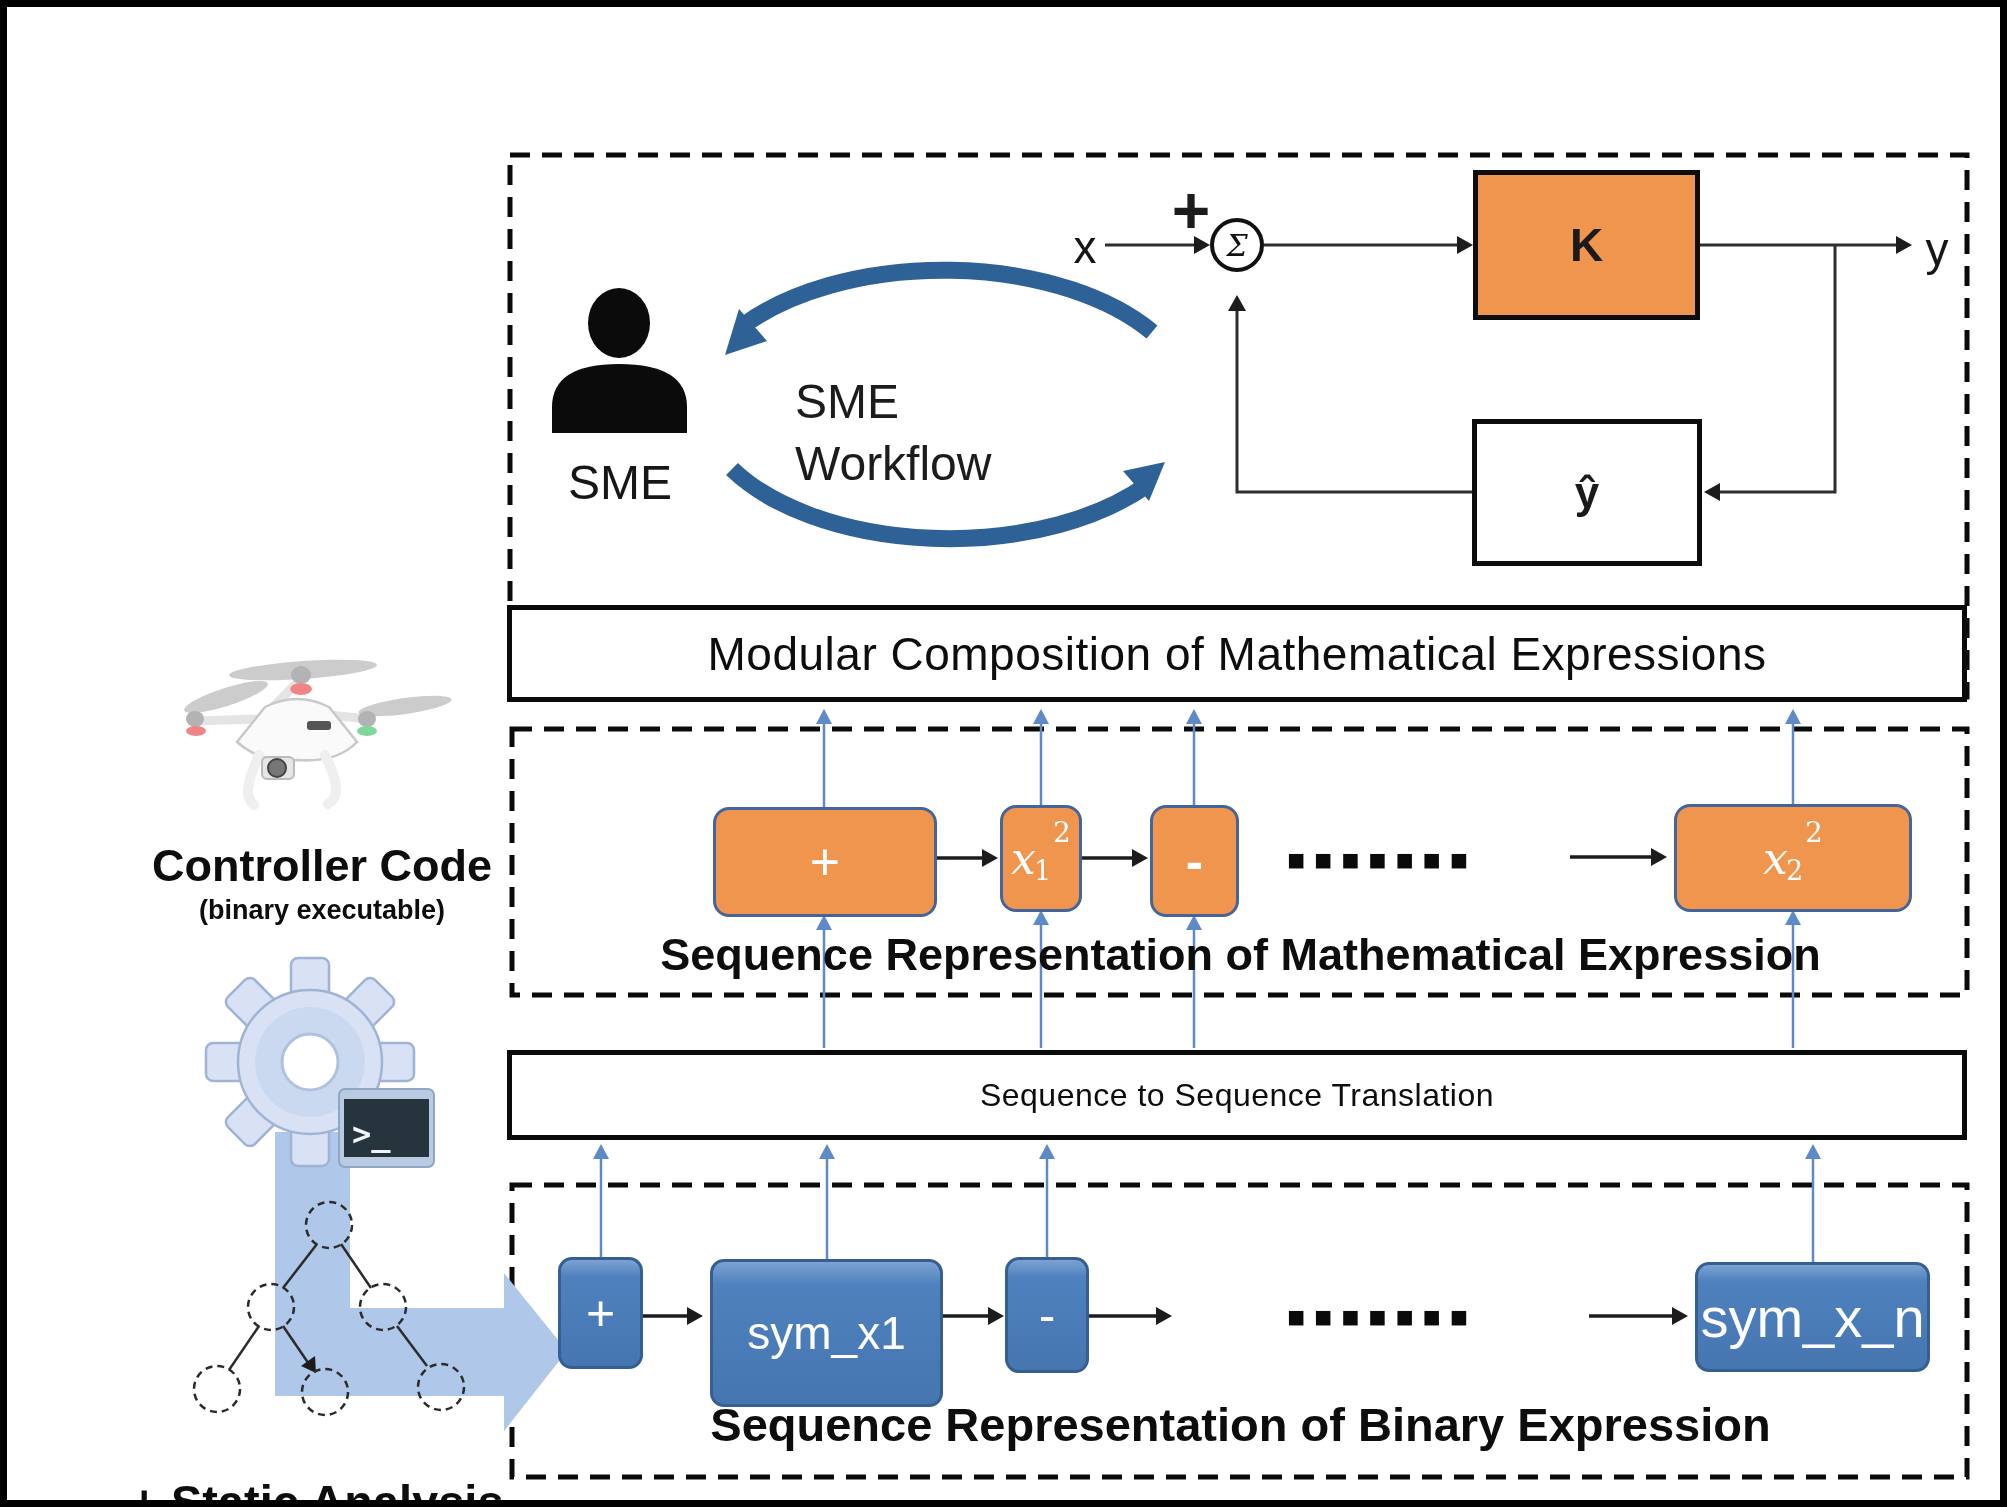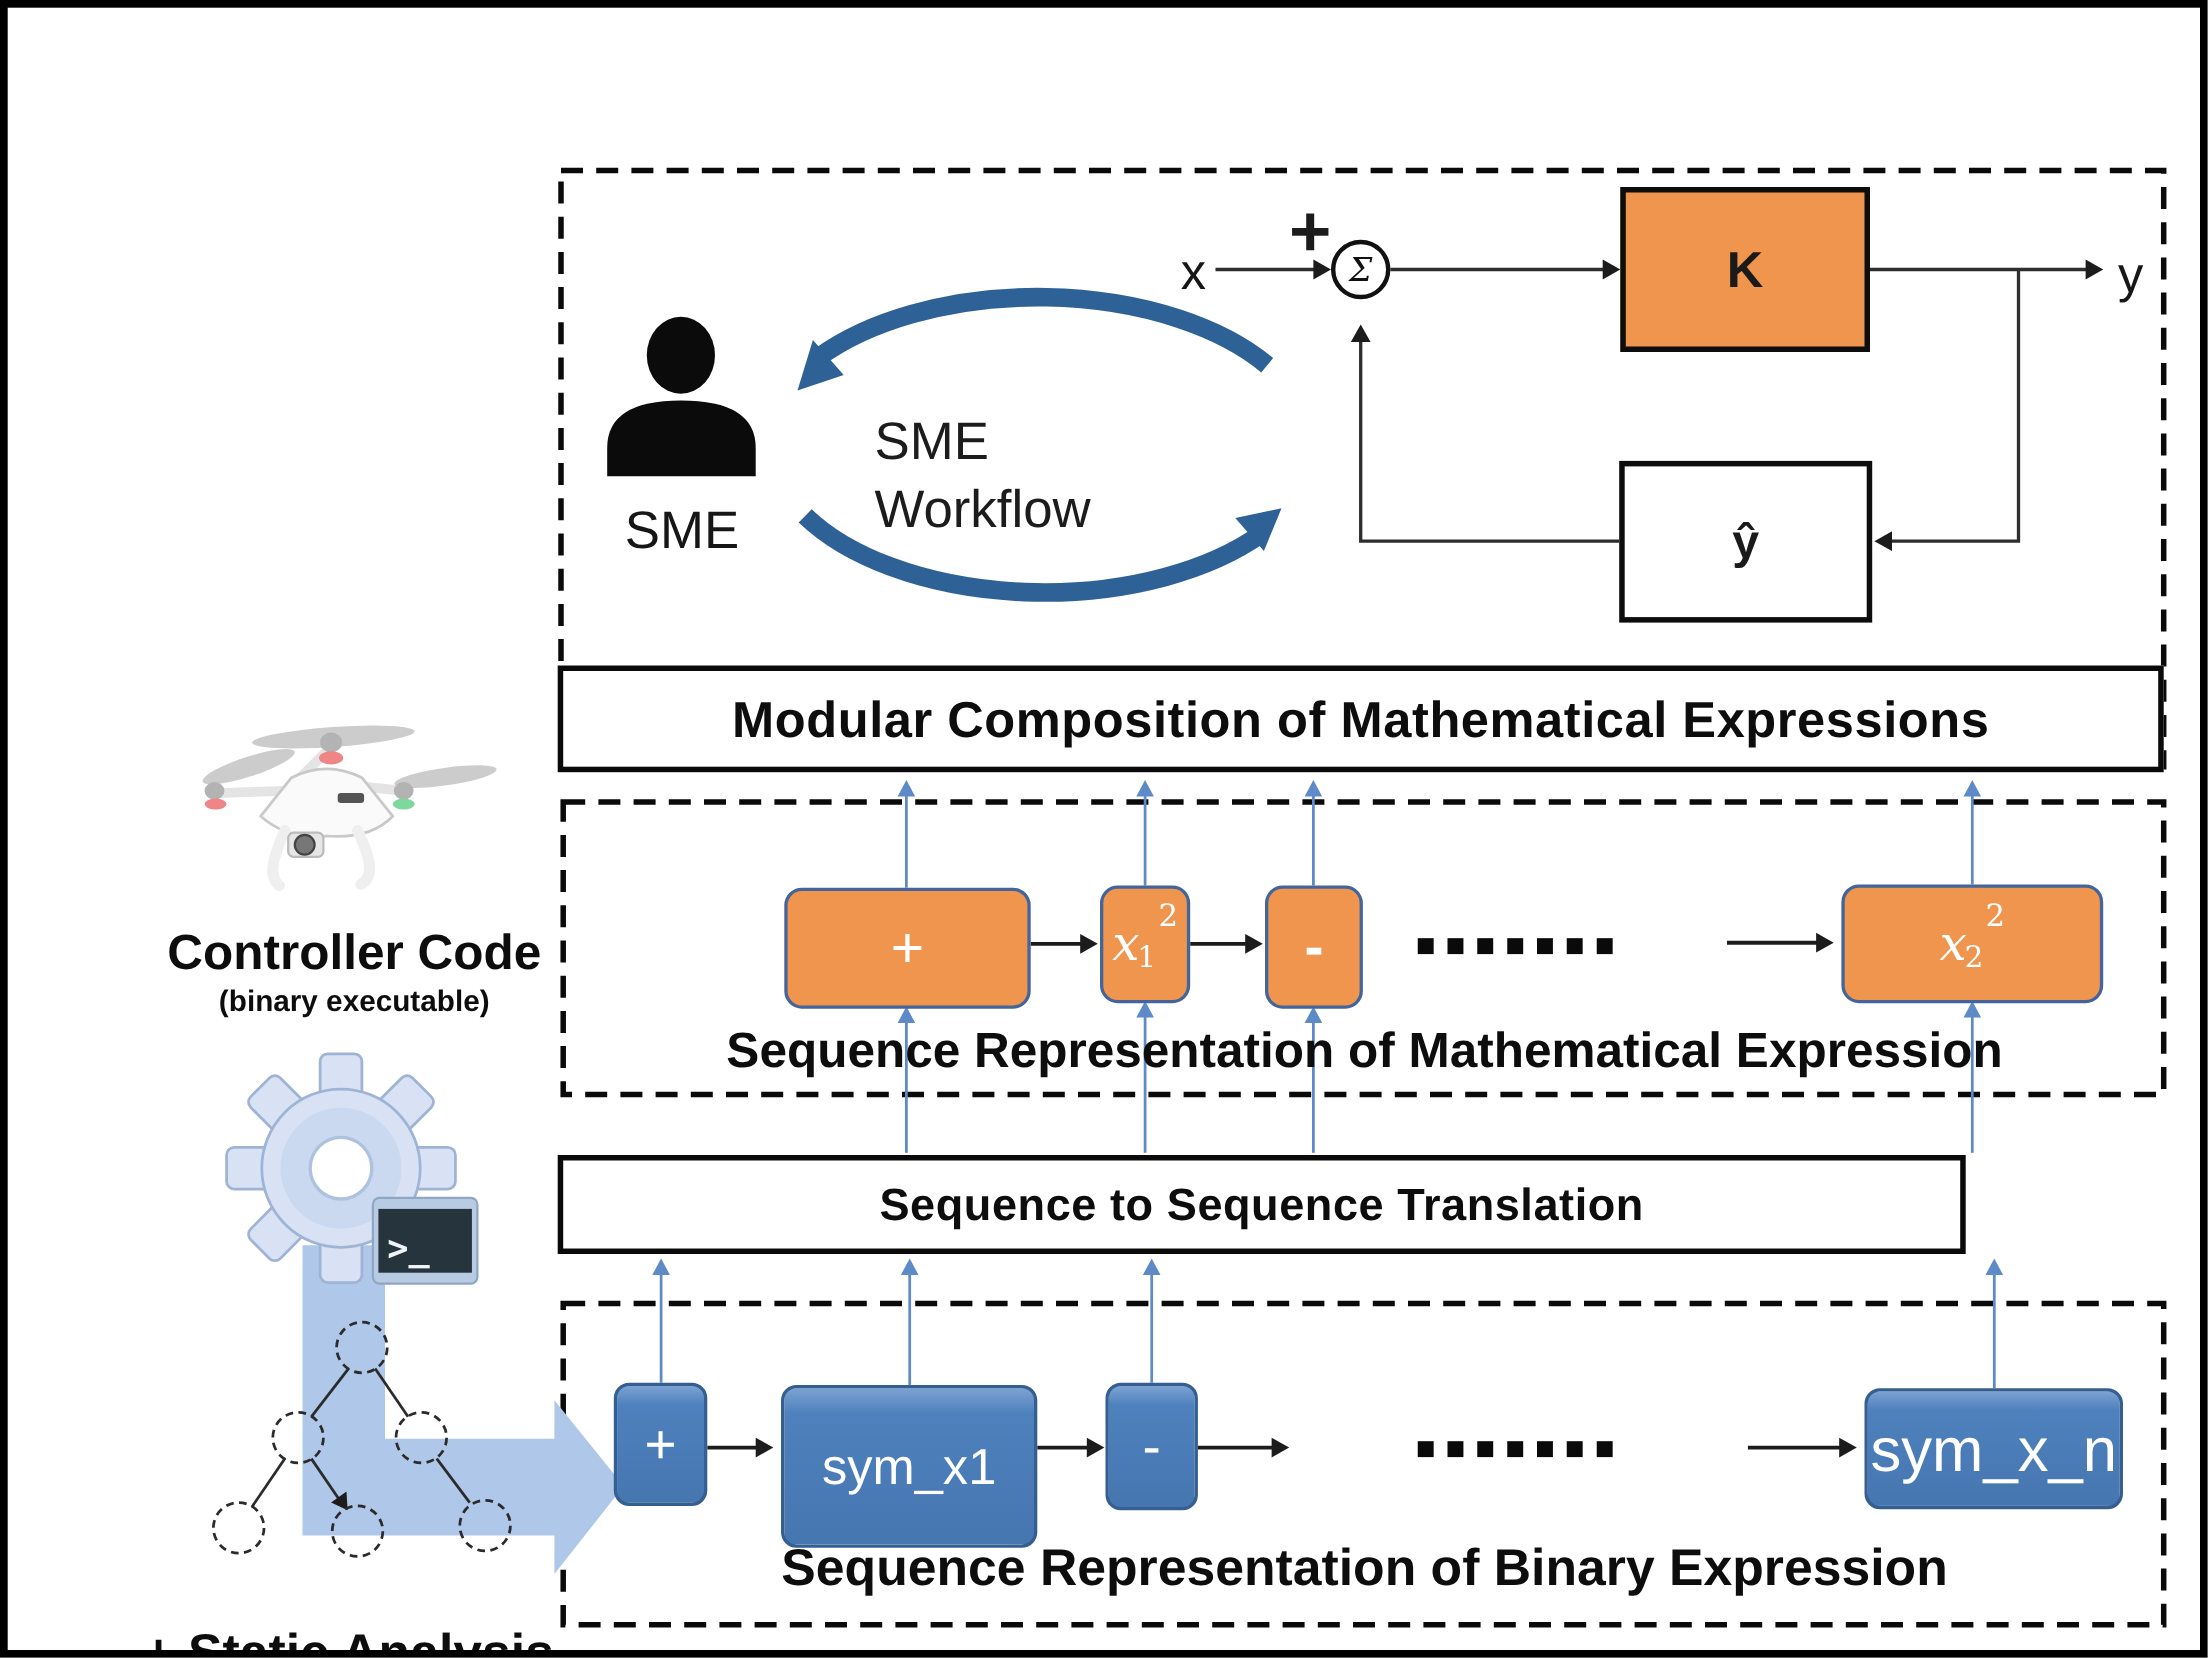--- a/index.html
+++ b/index.html
@@ -10,26 +10,26 @@
     font-family:"Liberation Sans", sans-serif;
     color:#111;
   }
   #overlay{position:absolute; left:0; top:0; width:2007px; height:1507px;}
   .abs{position:absolute; box-sizing:border-box;}
   .center{display:flex; align-items:center; justify-content:center;}
 
   
   .banner{
     background:#fff; border:5px solid #0a0a0a;
-    font-weight:700; text-align:center;
+    font-weight:400; text-align:center;
     display:flex; align-items:center; justify-content:center;
     letter-spacing:0.5px; color:#0d0d0d;
   }
   #banner-modular{left:500px; top:598px; width:1460px; height:97px; font-size:46px;}
-  #banner-seq2seq{left:500px; top:1043px; width:1280px; height:90px; font-size:41px;}
+  #banner-seq2seq{left:500px; top:1043px; width:1460px; height:90px; font-size:32px;}
 
   
   .caption{font-weight:700; text-align:center; color:#0d0d0d;}
   #caption-math{left:505px; top:922px; width:1457px; font-size:45px;}
   #caption-binary{left:505px; top:1390px; width:1457px; font-size:47px;}
 
   
   .tok-orange{
     background:var(--orange,#F0954E);
     border:3px solid var(--orange_border,#44659B);

